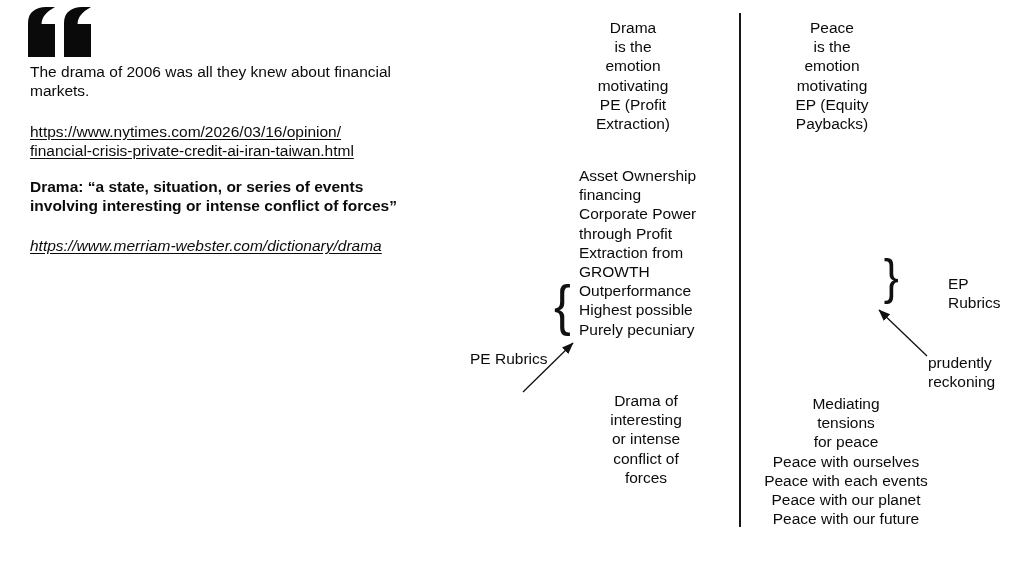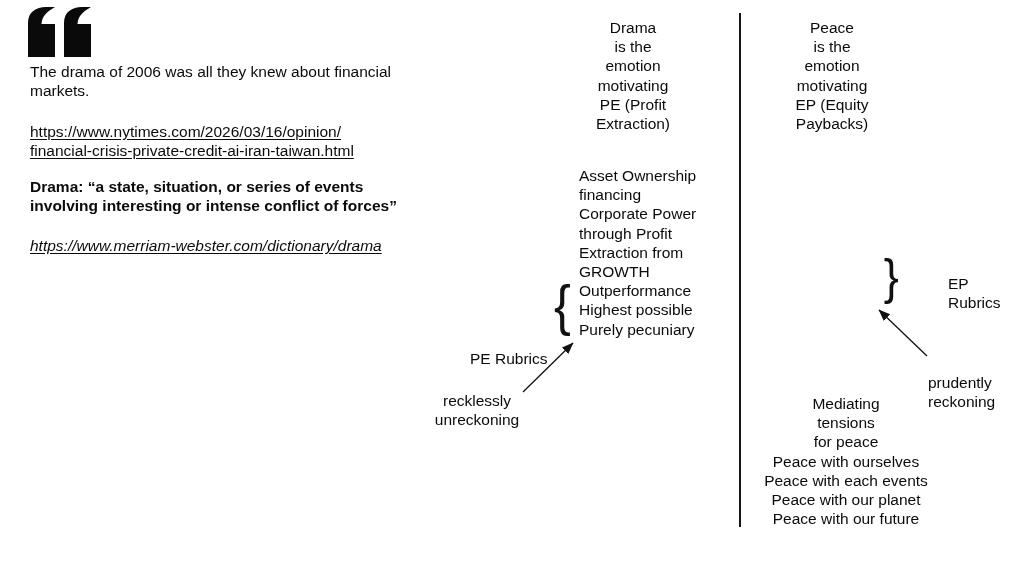--- a/index.html
+++ b/index.html
@@ -52,21 +52,21 @@
     position: absolute;
     left: 739px; top: 13px;
     width: 2px; height: 514px;
     background: #161616;
   }
 
   
   .peace-header    { left: 772px; top: 18px;  width: 120px; }
   .steward-block   { left: 806px; top: 175px; }
   .ep-label        { left: 948px; top: 274px; }
-  .prudent-label   { left: 928px; top: 353px; margin-top: 20px; }
+  .prudent-label   { left: 928px; top: 353px; }
   .mediating-block { left: 756px; top: 394px; width: 180px; }
 </style>
 </head>
 <body>
 
 <div class="canvas">
 
   <svg class="quote-icon" width="64" height="50" viewBox="0 0 64 50" aria-hidden="true">
     <path fill="#0a0a0a" d="M0,16 C0,5 8,0 18,0 L27,0 C18,5 14,10 13.5,17 L27,17 L27,50 L0,50 Z"></path>
     <path fill="#0a0a0a" d="M36,16 C36,5 44,0 54,0 L63,0 C54,5 50,10 49.5,17 L63,17 L63,50 L36,50 Z"></path>
@@ -100,22 +100,25 @@
 
   <svg class="arrow arrow-left" width="70" height="64" viewBox="0 0 70 64" aria-hidden="true">
     <defs>
       <marker id="ah1" markerWidth="10" markerHeight="8" refX="8.5" refY="3.5" orient="auto">
         <path d="M0,0 L9,3.5 L0,7 Z" fill="#111"></path>
       </marker>
     </defs>
     <line x1="8" y1="59" x2="58" y2="10" stroke="#111" stroke-width="1.3" marker-end="url(#ah1)"></line>
   </svg>
 
-  <div class="txt center reckless">recklessly
-unreckoning</div>
+  <div class="txt center drama-footer">Drama of
+interesting
+or intense
+conflict of
+forces</div>
 
   <div class="divider"></div>
 
   <div class="txt center peace-header">Peace
 is the
 emotion
 motivating
 EP (Equity
 Paybacks)</div>
   <div class="brace brace-right">}</div>

